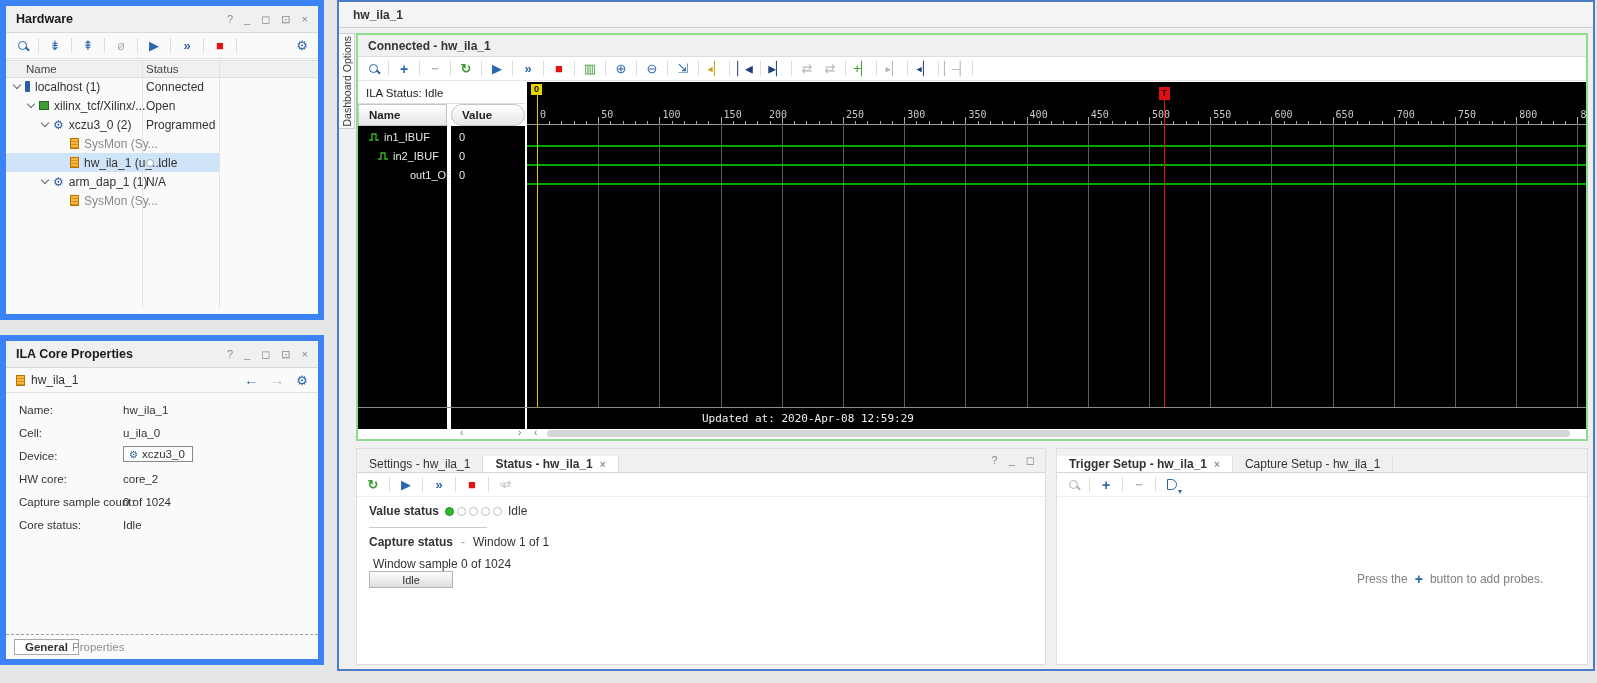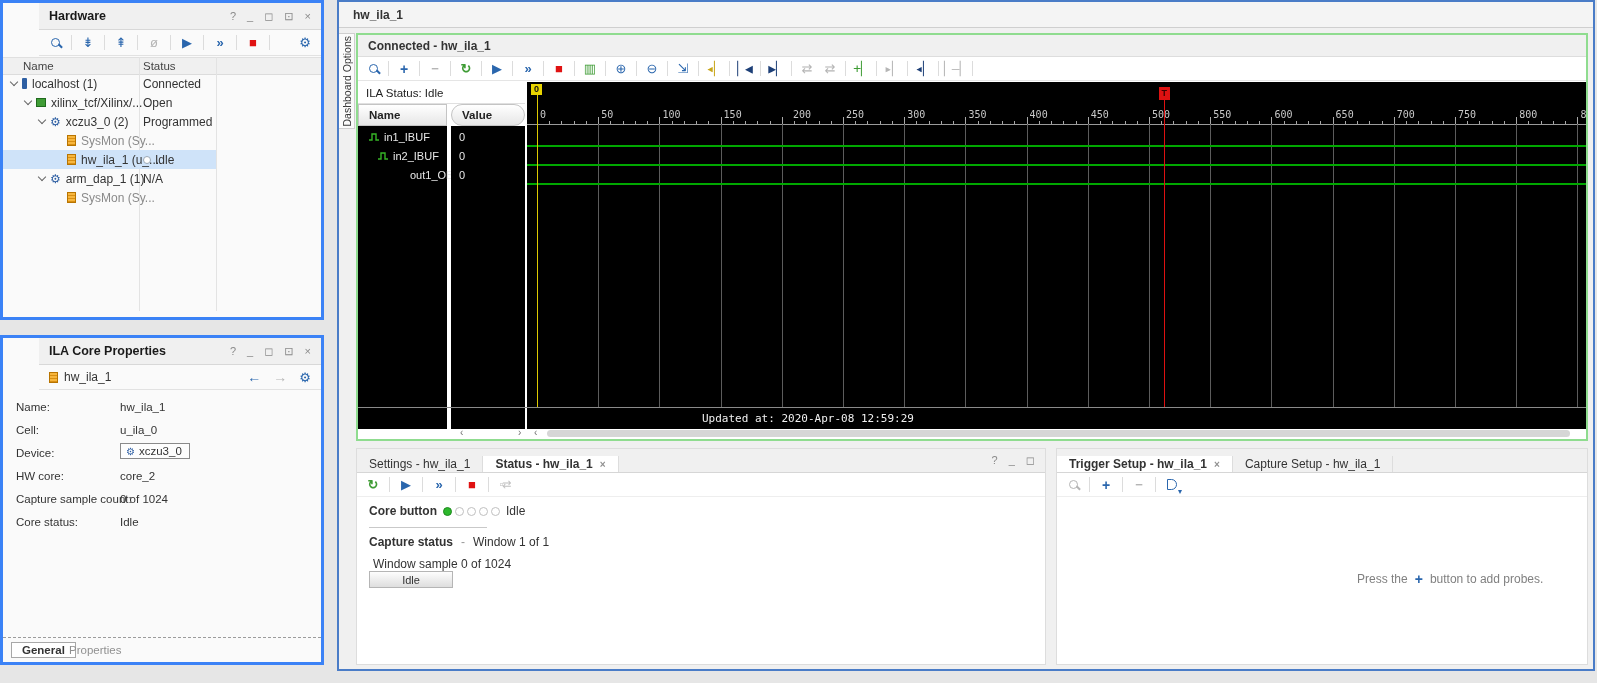--- a/index.html
+++ b/index.html
@@ -1,20 +1,20 @@
 <!DOCTYPE html>
 <html><head>
 <meta charset="utf-8">
 <style>
   * { margin:0; padding:0; box-sizing:border-box; }
   html,body { width:1597px; height:683px; font-family:"Liberation Sans", sans-serif; font-size:12px; color:#333; background:#e6e6e6; overflow:hidden; }
   .abs { position:absolute; }
 
   
-  .panel { position:absolute; background:#fafafa; border:3px solid #3b82f6;padding-left:36px; }
+  .panel { position:absolute; background:#fafafa; border:6px solid #3b82f6; }
   .titlebar { height:27px; background:#f0f0f0; border-bottom:1px solid #d8d8d8; display:flex; align-items:center; padding:0 10px; }
   .titlebar .t { font-weight:bold; font-size:12.5px; color:#1a1a1a; }
   .winbtns { margin-left:auto; display:flex; gap:11px; color:#8a8a8a; font-size:11px; }
   .winbtns span { cursor:default; }
   .toolbar { height:26px; display:flex; align-items:center; padding:0 6px; border-bottom:1px solid #e2e2e2; gap:4px; }
   .tb-ic { min-width:20px; height:18px; display:flex; align-items:center; justify-content:center; font-size:13px; }
   .sep { width:1px; height:15px; background:#dcdcdc; margin:0 2px; }
   .c-blue { color:#2a66ad; } .c-gray { color:#b5b5b5; } .c-green { color:#3f9c35; }
   .c-red  { color:#e01212; } .c-navy { color:#1d3f77; } .c-gold { color:#c8a518; }
   .bold { font-weight:bold; }
@@ -326,21 +326,21 @@
           <div class="r-tick" style="left: 10px; top: 35px; height: 7px;"></div>
           <div class="r-lbl" style="left: 74.2px;">50</div>
           <div class="v-grid" style="left: 71.2px; top: 42px; height: 283px; background: rgb(92, 92, 92);"></div>
           <div class="r-tick" style="left: 71.2px; top: 35px; height: 7px;"></div>
           <div class="r-lbl" style="left: 135.4px;">100</div>
           <div class="v-grid" style="left: 132.4px; top: 42px; height: 283px; background: rgb(92, 92, 92);"></div>
           <div class="r-tick" style="left: 132.4px; top: 35px; height: 7px;"></div>
           <div class="r-lbl" style="left: 196.6px;">150</div>
           <div class="v-grid" style="left: 193.6px; top: 42px; height: 283px; background: rgb(92, 92, 92);"></div>
           <div class="r-tick" style="left: 193.6px; top: 35px; height: 7px;"></div>
-          <div class="r-lbl" style="left: 266px;">200</div>
+          <div class="r-lbl" style="left: 242px;">200</div>
           <div class="v-grid" style="left: 254.8px; top: 42px; height: 283px; background: rgb(92, 92, 92);"></div>
           <div class="r-tick" style="left: 254.8px; top: 35px; height: 7px;"></div>
           <div class="r-lbl" style="left: 319px;">250</div>
           <div class="v-grid" style="left: 316px; top: 42px; height: 283px; background: rgb(92, 92, 92);"></div>
           <div class="r-tick" style="left: 316px; top: 35px; height: 7px;"></div>
           <div class="r-lbl" style="left: 380.2px;">300</div>
           <div class="v-grid" style="left: 377.2px; top: 42px; height: 283px; background: rgb(92, 92, 92);"></div>
           <div class="r-tick" style="left: 377.2px; top: 35px; height: 7px;"></div>
           <div class="r-lbl" style="left: 441.4px;">350</div>
           <div class="v-grid" style="left: 438.4px; top: 42px; height: 283px; background: rgb(92, 92, 92);"></div>
@@ -482,21 +482,21 @@
         <span class="sep"></span>
       <span class="tb-ic c-blue">▶</span>
         <span class="sep"></span>
       <span class="tb-ic c-blue bold">»</span>
         <span class="sep"></span>
       <span class="tb-ic c-red">■</span>
         <span class="sep"></span>
       <span class="tb-ic stepic">▫⇄</span>
     </div>
     <div class="abs" style="left:12px;top:55px;display:flex;align-items:center;">
-      <span class="bold">Core button</span>
+      <span class="bold">Value status</span>
       <span class="dots">
         <span class="dot on"></span>
           <span class="dot"></span>
           <span class="dot"></span>
           <span class="dot"></span>
           <span class="dot"></span>
       </span>
       <span>Idle</span>
     </div>
     <div class="abs" style="left:12px;top:78px;width:118px;border-top:1px solid #c9c9c9;"></div>

